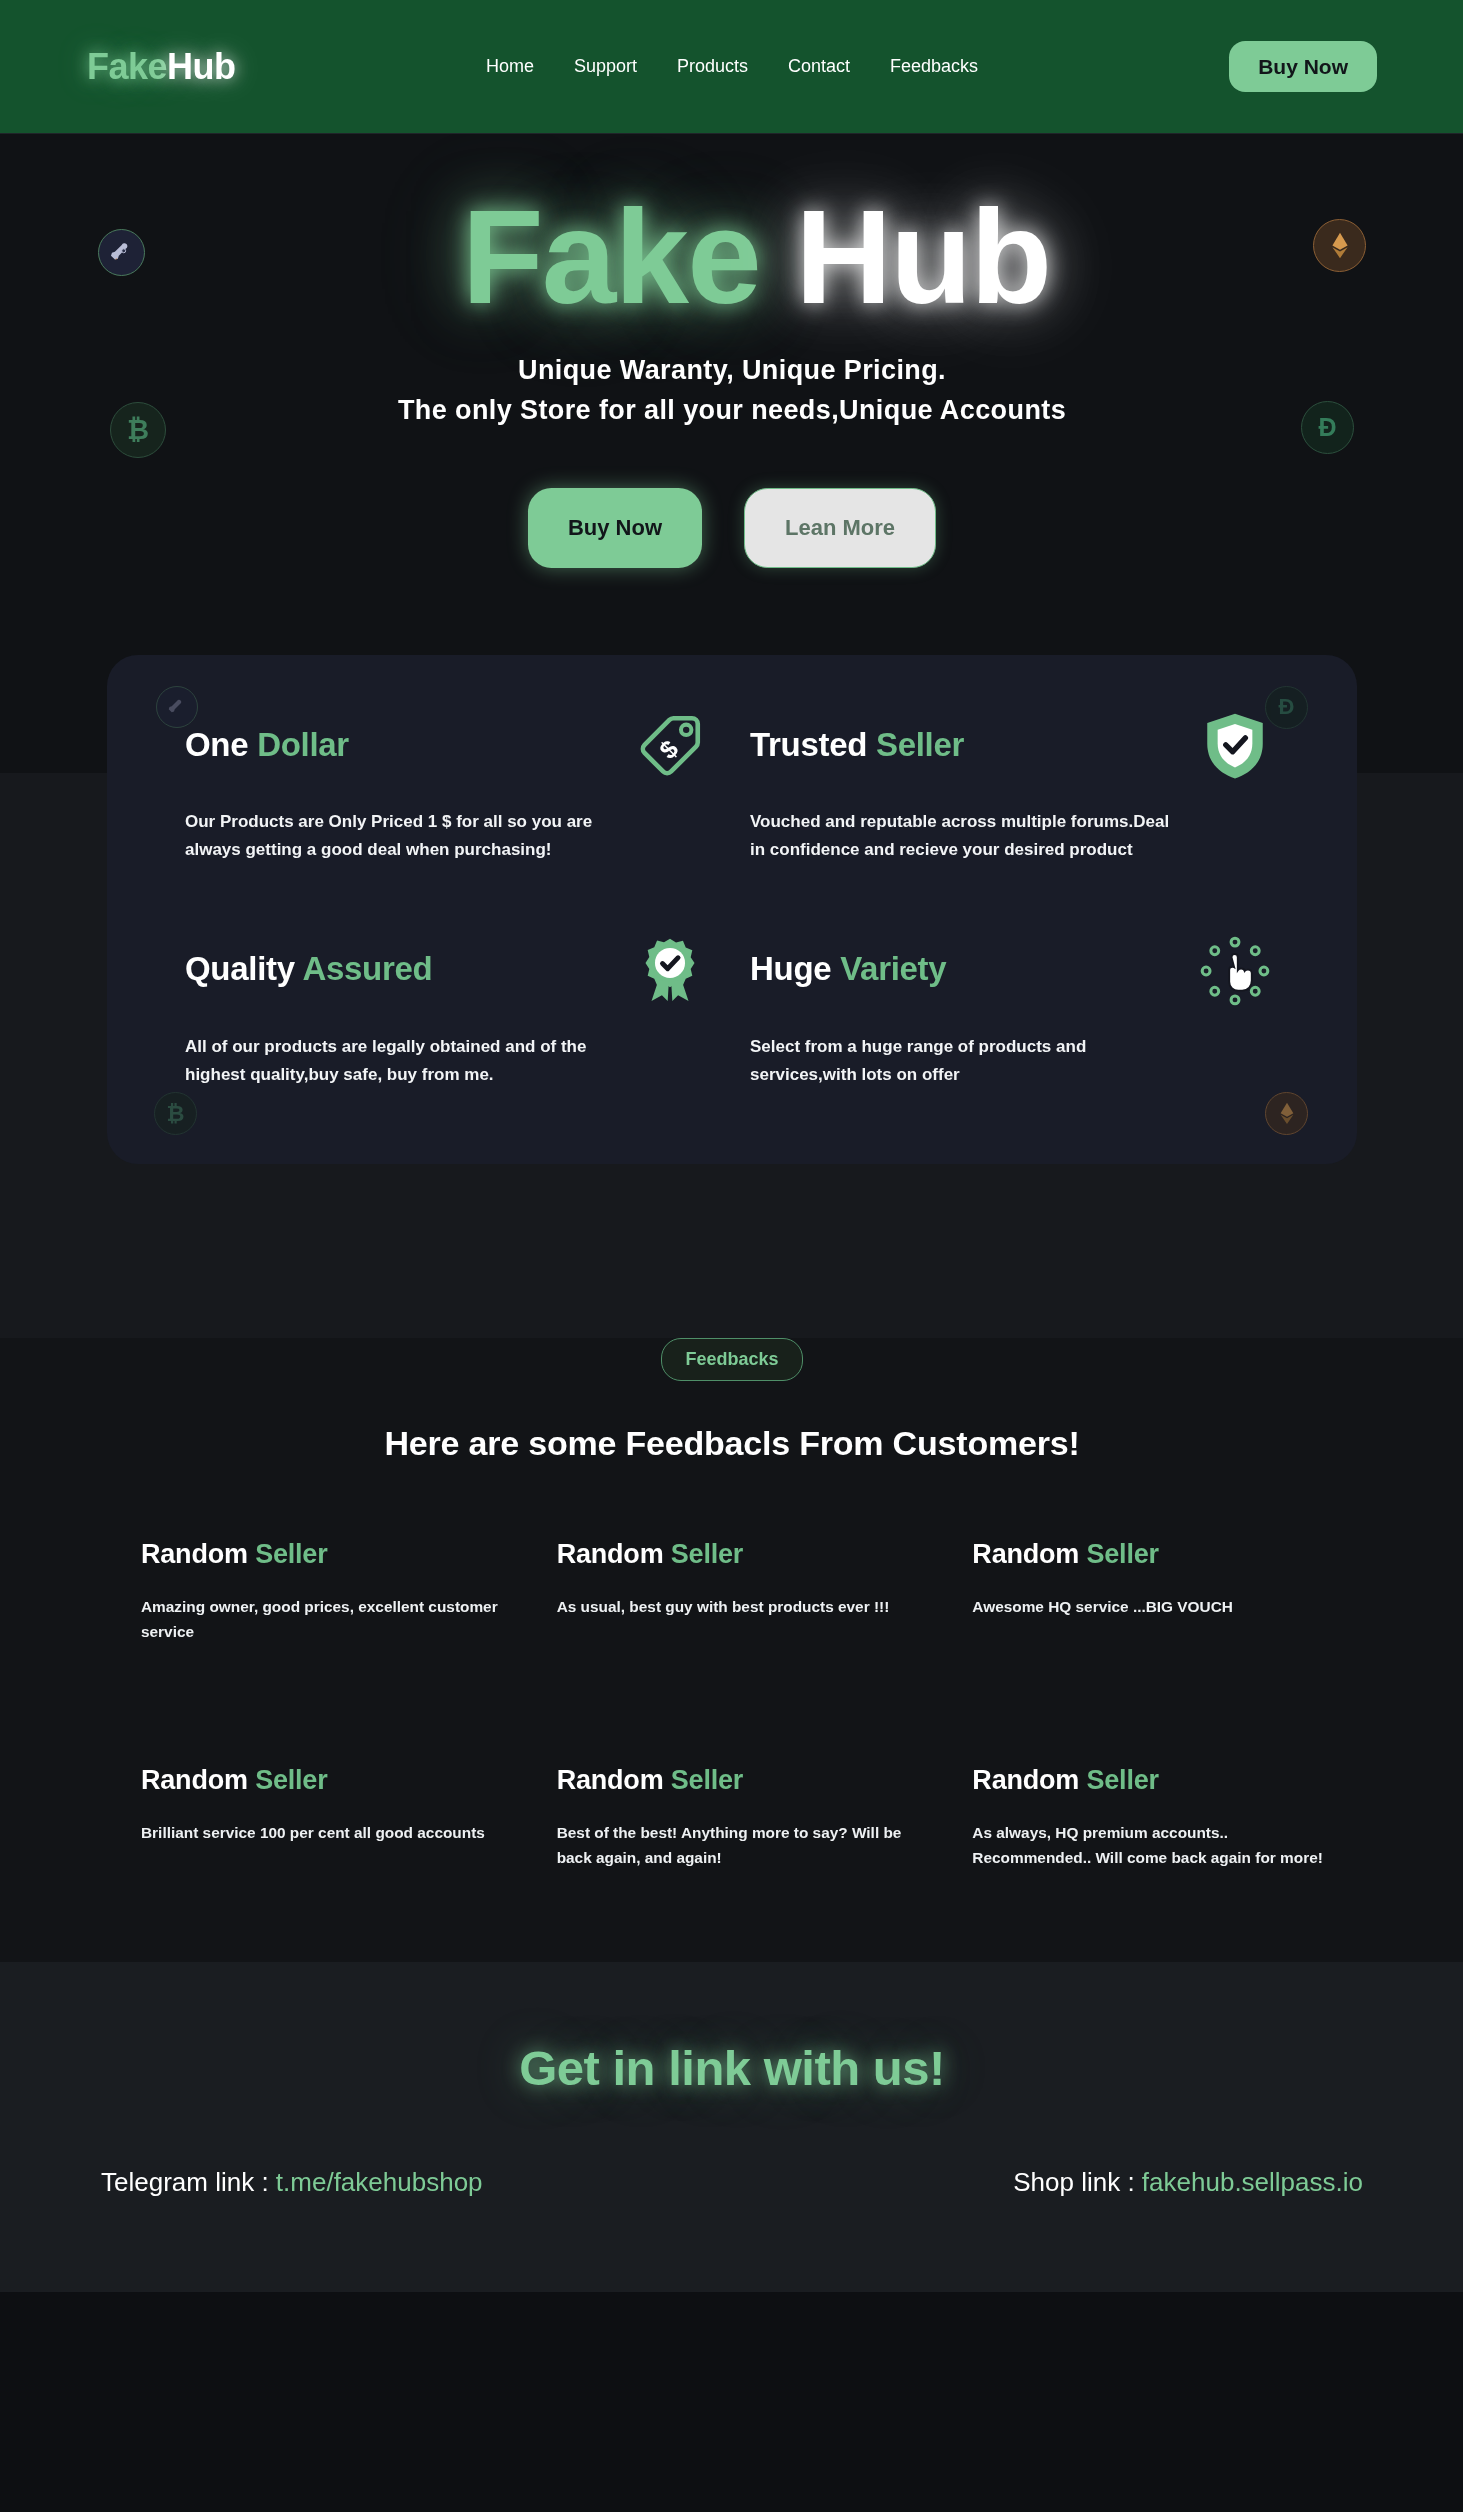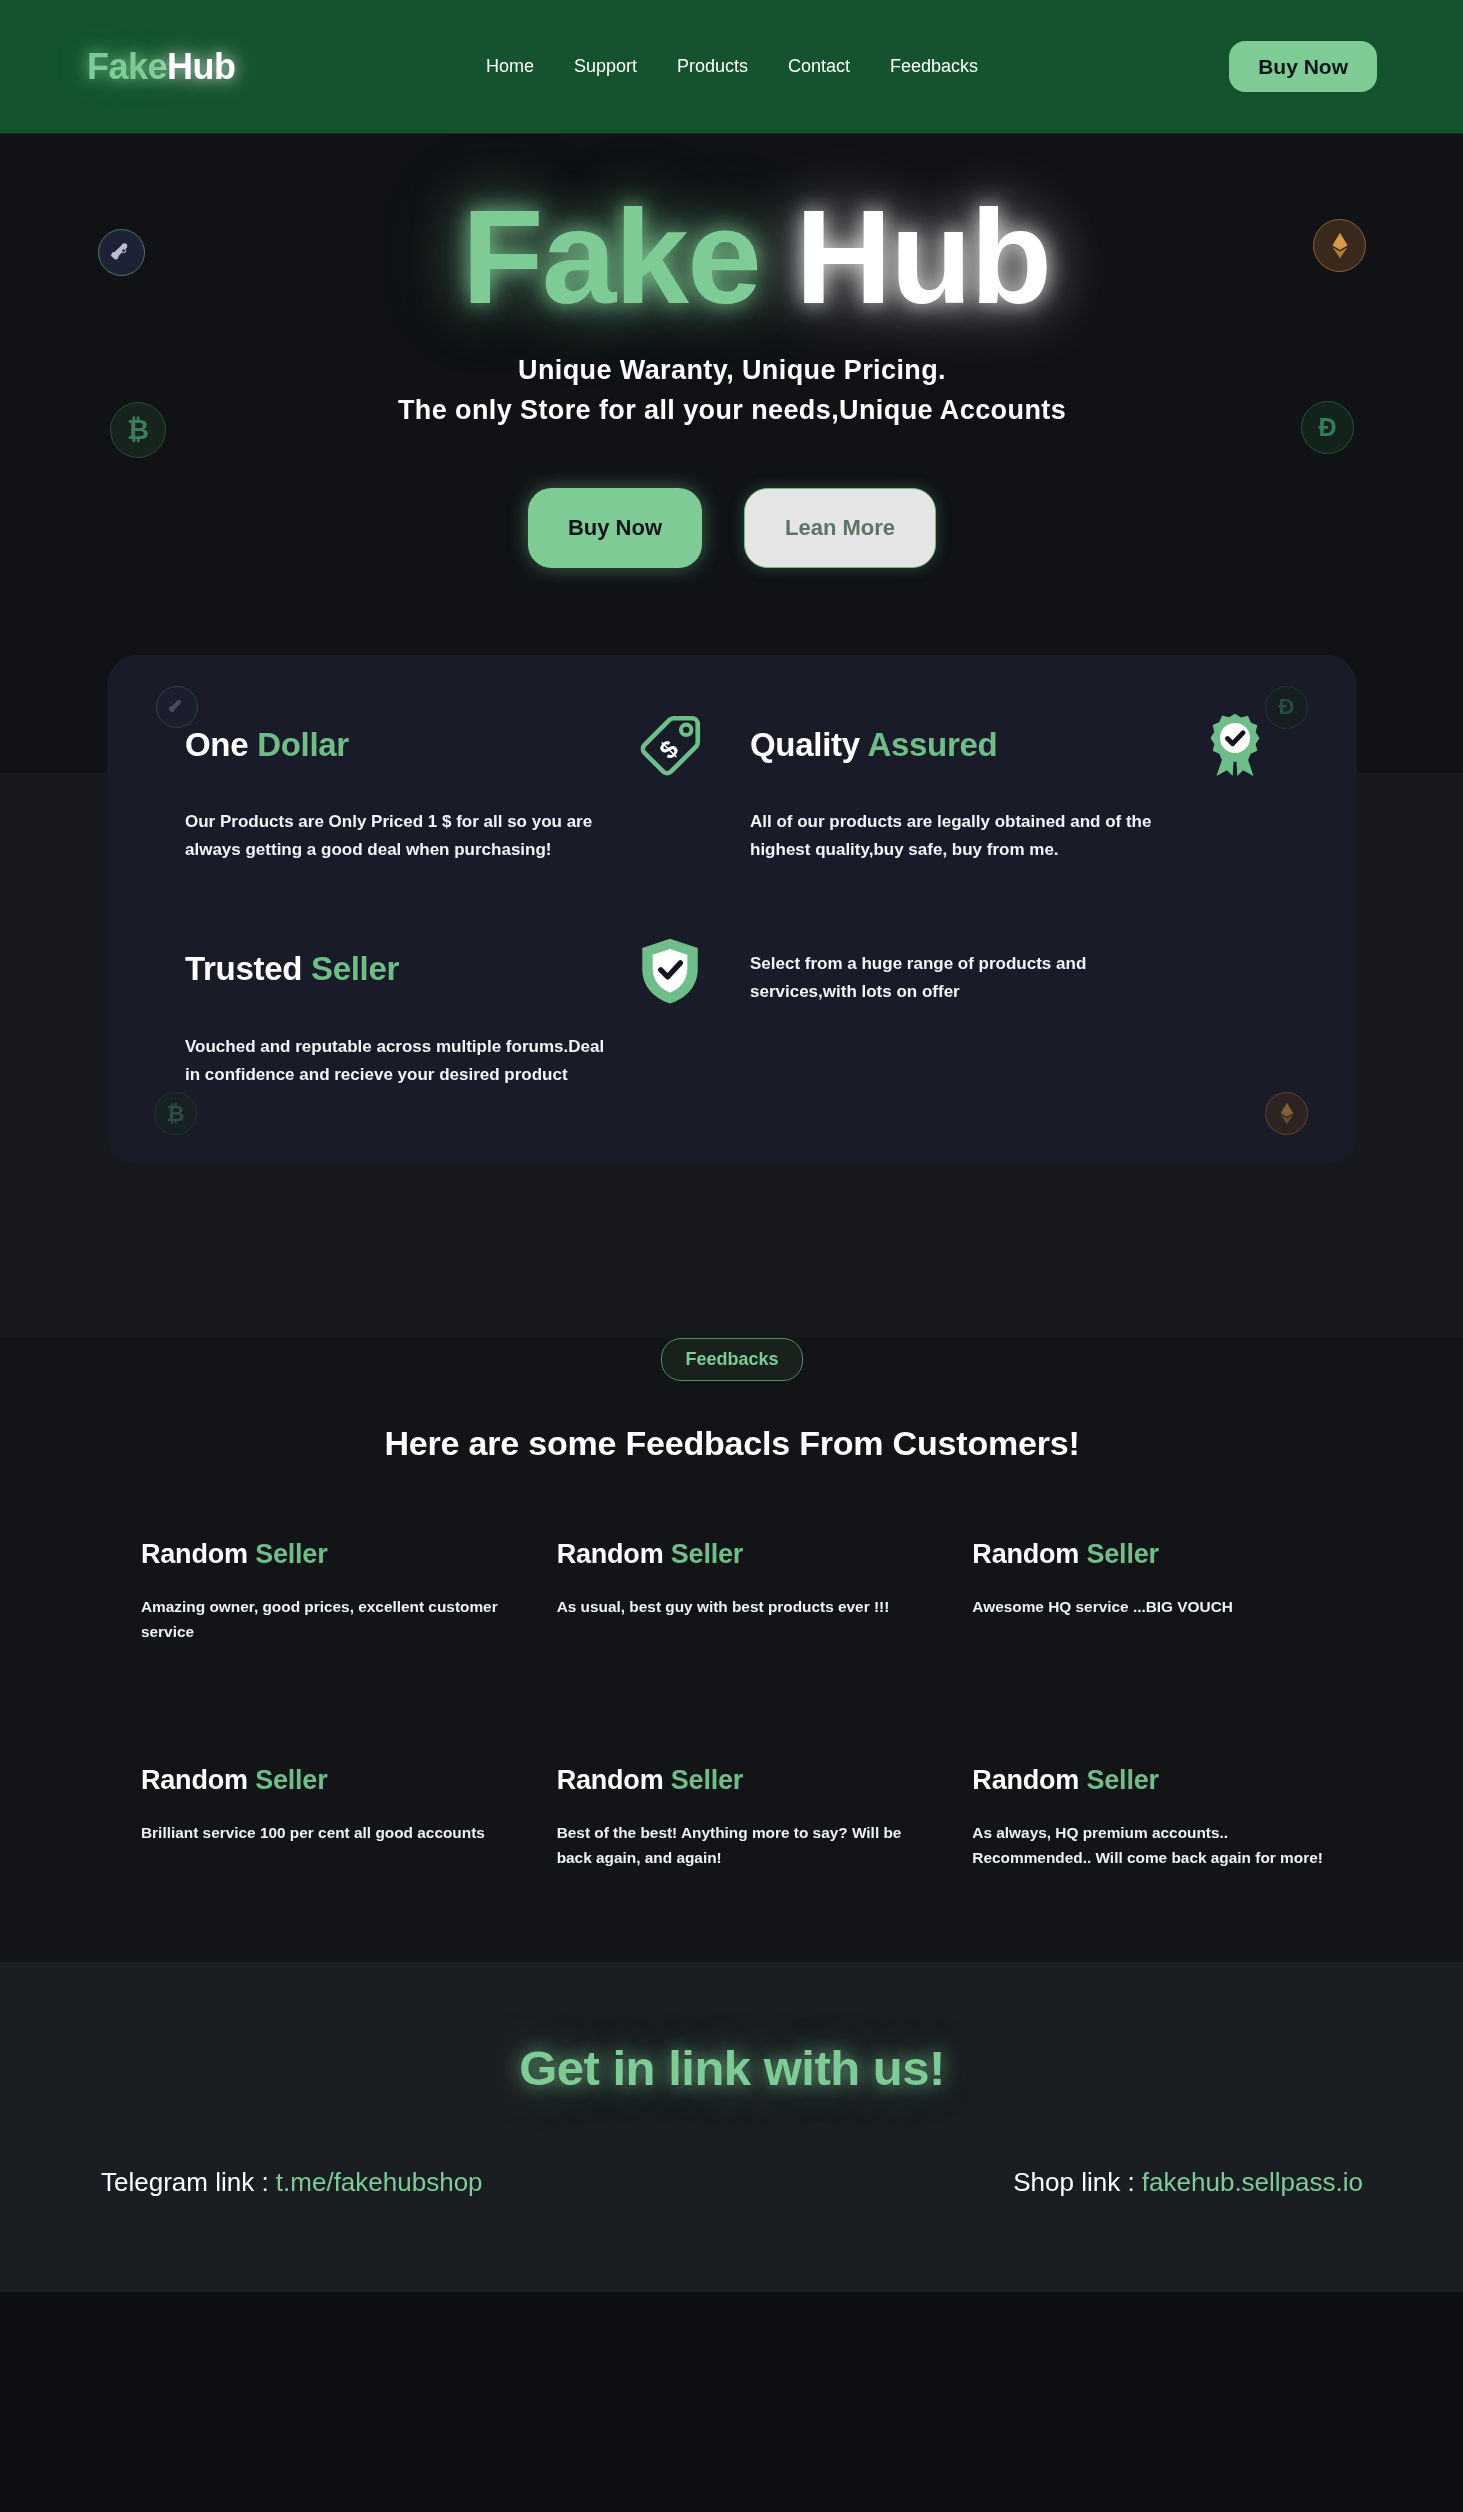--- a/index.html
+++ b/index.html
@@ -270,54 +270,75 @@
               </g>
             </svg>
           </span>
         </div>
         <div class="feature-text">Our Products are Only Priced 1 $ for all so you are always getting a good deal when purchasing!</div>
       </div>
 
       <div class="feature">
         <div class="feature-head">
           <div class="feature-title">
+            <span class="w">Trusted</span>
+            <span class="g">Seller</span>
+          </div>
+          <span class="feature-icon">
+            <svg width="74" height="74" viewBox="0 0 64 64" fill="none">
+              <path d="M32 4l24 8v18c0 16-11 26-24 30C19 56 8 46 8 30V12z" fill="#6fbd88"></path>
+              <path d="M32 13l15 5v12c0 10.5-7 17.5-15 20.5-8-3-15-10-15-20.5V18z" fill="#ffffff"></path>
+              <path d="M24 31l6 6 11-12" stroke="#14161f" stroke-width="4.6" stroke-linecap="round" stroke-linejoin="round" fill="none"></path>
+            </svg>
+          </span>
+        </div>
+        <div class="feature-text">Vouched and reputable across multiple forums.Deal in confidence and recieve your desired product</div>
+      </div>
+
+      <div class="feature">
+        <div class="feature-head">
+          <div class="feature-title">
             <span class="w">Quality</span>
             <span class="g">Assured</span>
           </div>
           <span class="feature-icon">
             <svg width="74" height="74" viewBox="0 0 64 64" fill="none">
               <path d="M32 4l5.2 3.3 6-1.4 2.4 5.7 5.7 2.4-1.4 6L53.2 25l-3.3 5.2 1.4 6-5.7 2.4-2.4 5.7-6-1.4L32 46l-5.2-3.1-6 1.4-2.4-5.7-5.7-2.4 1.4-6L10.8 25l3.3-5.2-1.4-6 5.7-2.4 2.4-5.7 6 1.4z" fill="#6fbd88"></path>
               <circle cx="32" cy="25" r="13" fill="#ffffff"></circle>
               <path d="M25.5 25.5l4.5 4.5 9-9.5" stroke="#14161f" stroke-width="4.2" stroke-linecap="round" stroke-linejoin="round" fill="none"></path>
               <path d="M22 40l-6 18 9-5 5 5 1-17z" fill="#6fbd88"></path>
               <path d="M42 40l6 18-9-5-5 5-1-17z" fill="#6fbd88"></path>
             </svg>
           </span>
         </div>
         <div class="feature-text">All of our products are legally obtained and of the highest quality,buy safe, buy from me.</div>
       </div>
 
       <div class="feature">
         <div class="feature-head">
           <div class="feature-title">
-            <span class="w">Trusted</span>
-            <span class="g">Seller</span>
+            <span class="w">Huge</span>
+            <span class="g">Variety</span>
           </div>
           <span class="feature-icon">
             <svg width="74" height="74" viewBox="0 0 64 64" fill="none">
-              <path d="M32 4l24 8v18c0 16-11 26-24 30C19 56 8 46 8 30V12z" fill="#6fbd88"></path>
-              <path d="M32 13l15 5v12c0 10.5-7 17.5-15 20.5-8-3-15-10-15-20.5V18z" fill="#ffffff"></path>
-              <path d="M24 31l6 6 11-12" stroke="#14161f" stroke-width="4.6" stroke-linecap="round" stroke-linejoin="round" fill="none"></path>
+              <g stroke="#6fbd88" stroke-width="2.6">
+                <circle cx="32" cy="7" r="3.4"></circle>
+                  <circle cx="32" cy="57" r="3.4"></circle>
+                <circle cx="14.5" cy="14.5" r="3.4"></circle>
+                  <circle cx="49.5" cy="49.5" r="3.4"></circle>
+                <circle cx="7" cy="32" r="3.4"></circle>
+                  <circle cx="57" cy="32" r="3.4"></circle>
+                <circle cx="14.5" cy="49.5" r="3.4"></circle>
+                  <circle cx="49.5" cy="14.5" r="3.4"></circle>
+              </g>
+              <path d="M29 20a2.7 2.7 0 015.4 0v11.4c.7-1 1.8-1.6 3-1.6 1.6 0 2.7 1 3 2.2.7-.8 1.7-1.2 2.8-1.2 1.9 0 3.3 1.4 3.3 3.4v6c0 4.8-3 8.8-8.3 8.8h-3.4c-4.4 0-7.8-3.1-7.8-7.6V31c0-1.5 1.2-2.7 2.7-2.7.6 0 1.1.2 1.6.5z" fill="#ffffff" stroke="#14161f" stroke-width="1.6"></path>
             </svg>
           </span>
         </div>
-        <div class="feature-text">Vouched and reputable across multiple forums.Deal in confidence and recieve your desired product</div>
-      </div>
-
-      <div class="feature">
         <div class="feature-text">Select from a huge range of products and services,with lots on offer</div>
       </div>
 
     </div>
   </div>
 
   <div class="feedbacks">
     <button class="pill">Feedbacks</button>
     <div class="feedbacks-title">Here are some Feedbacls From Customers!</div>
     <div class="feedback-grid">

